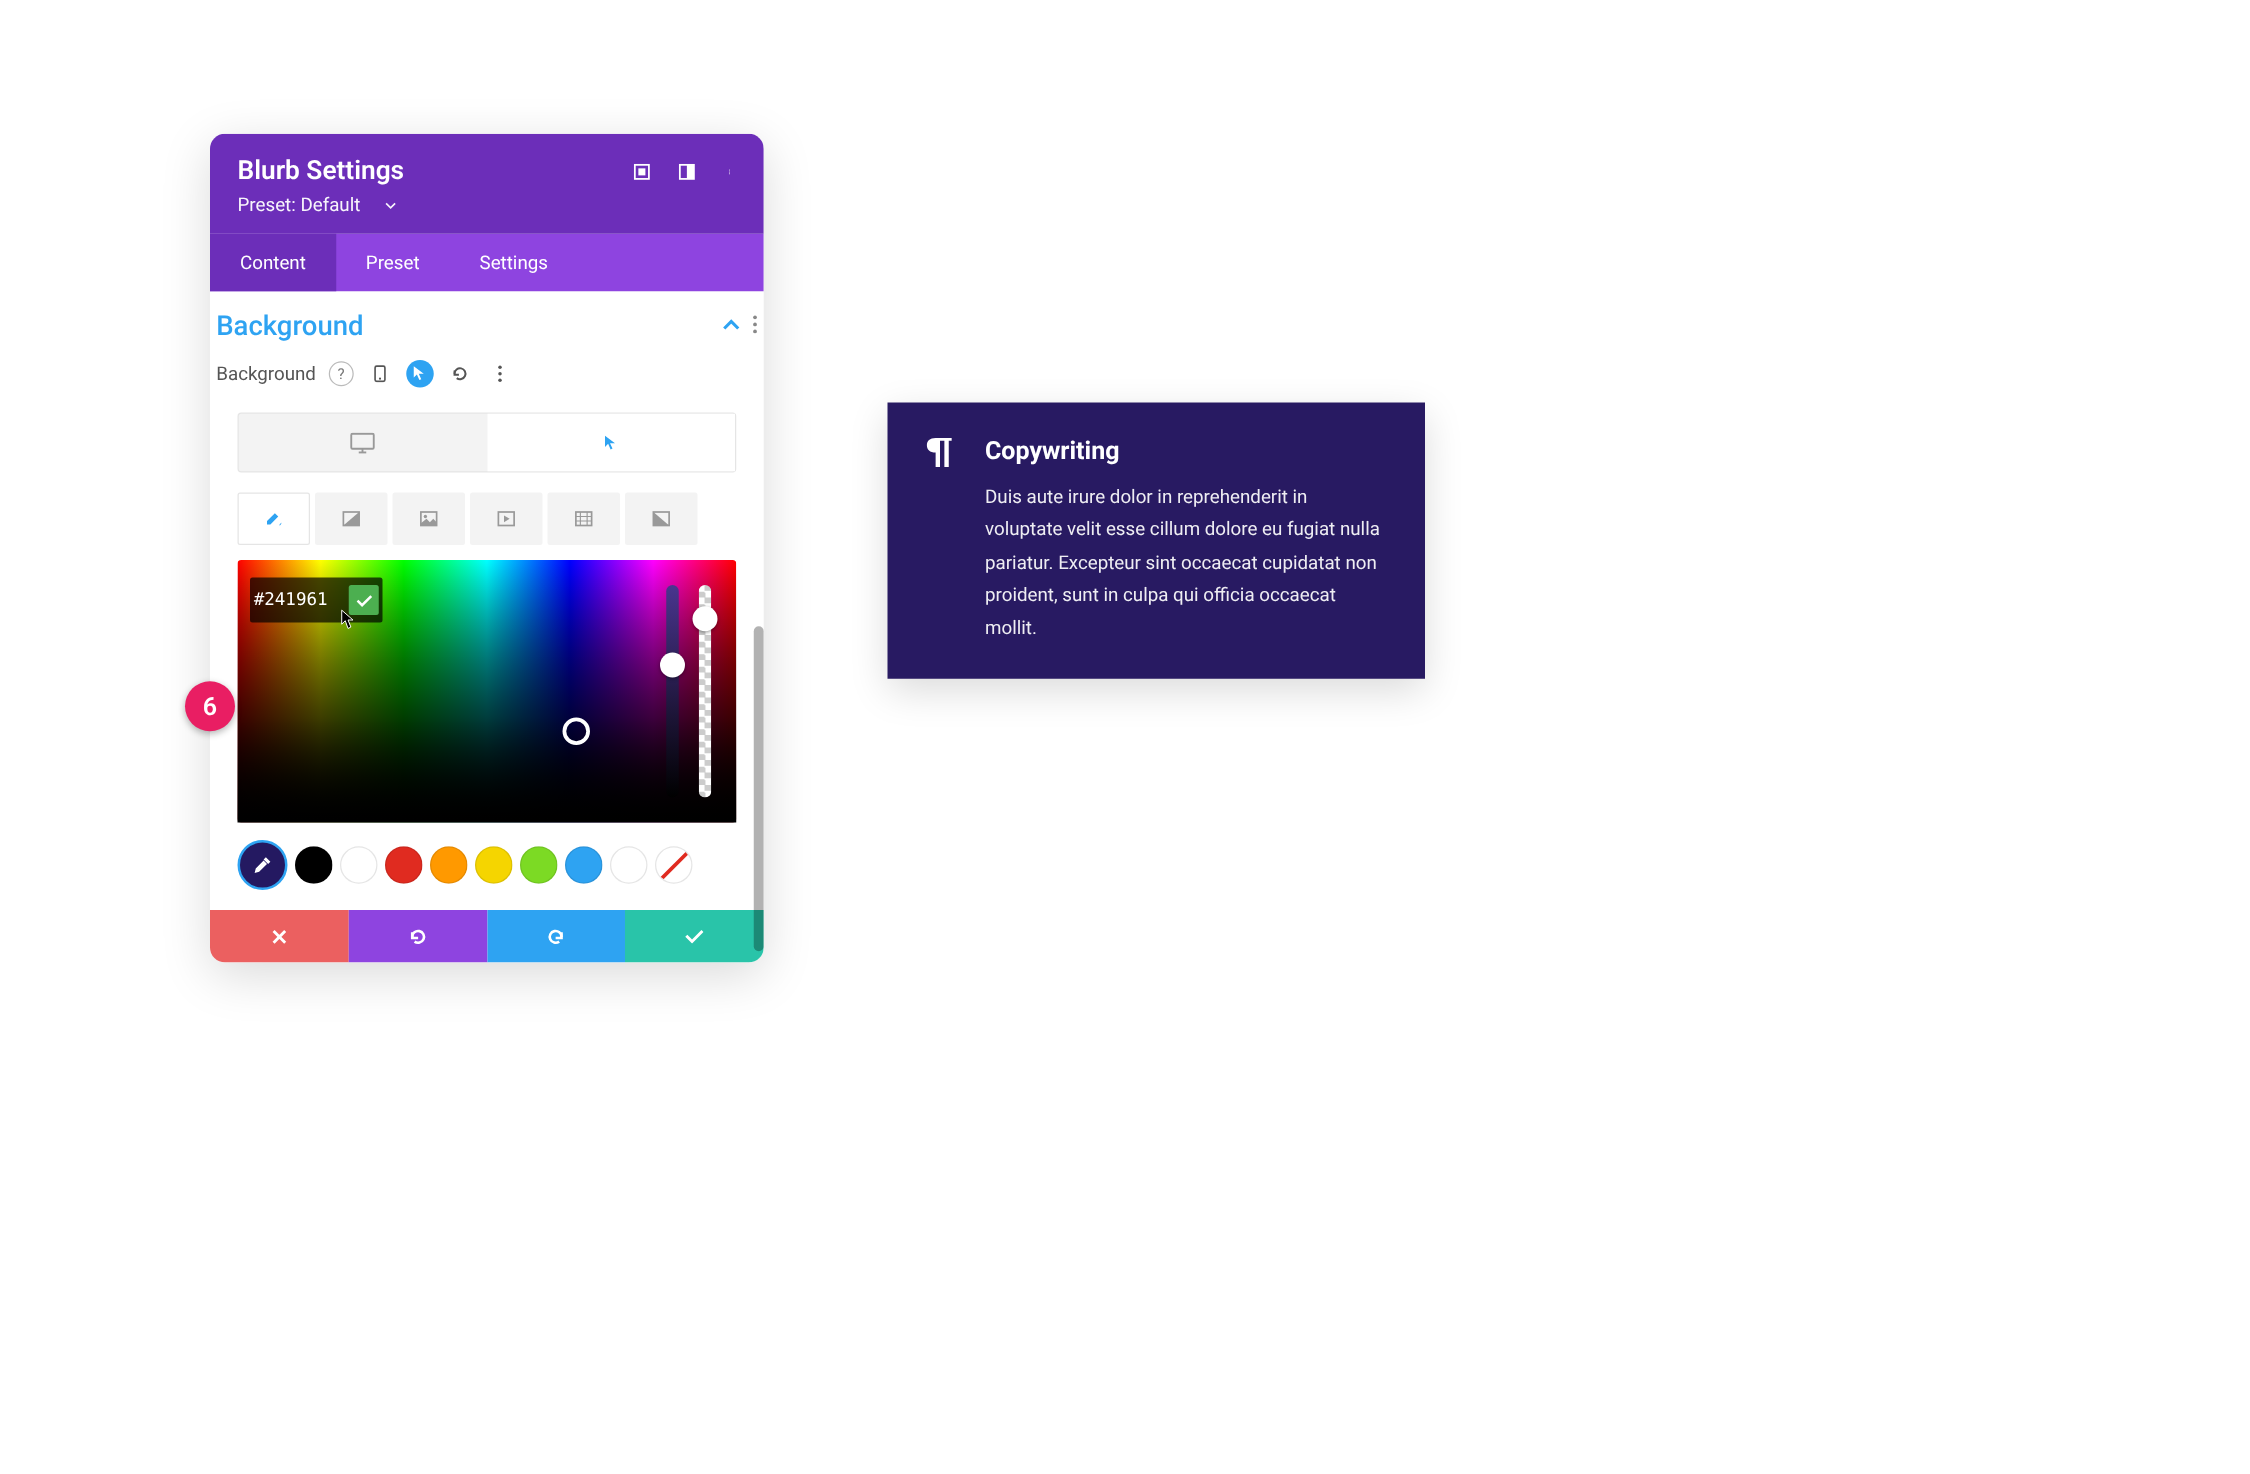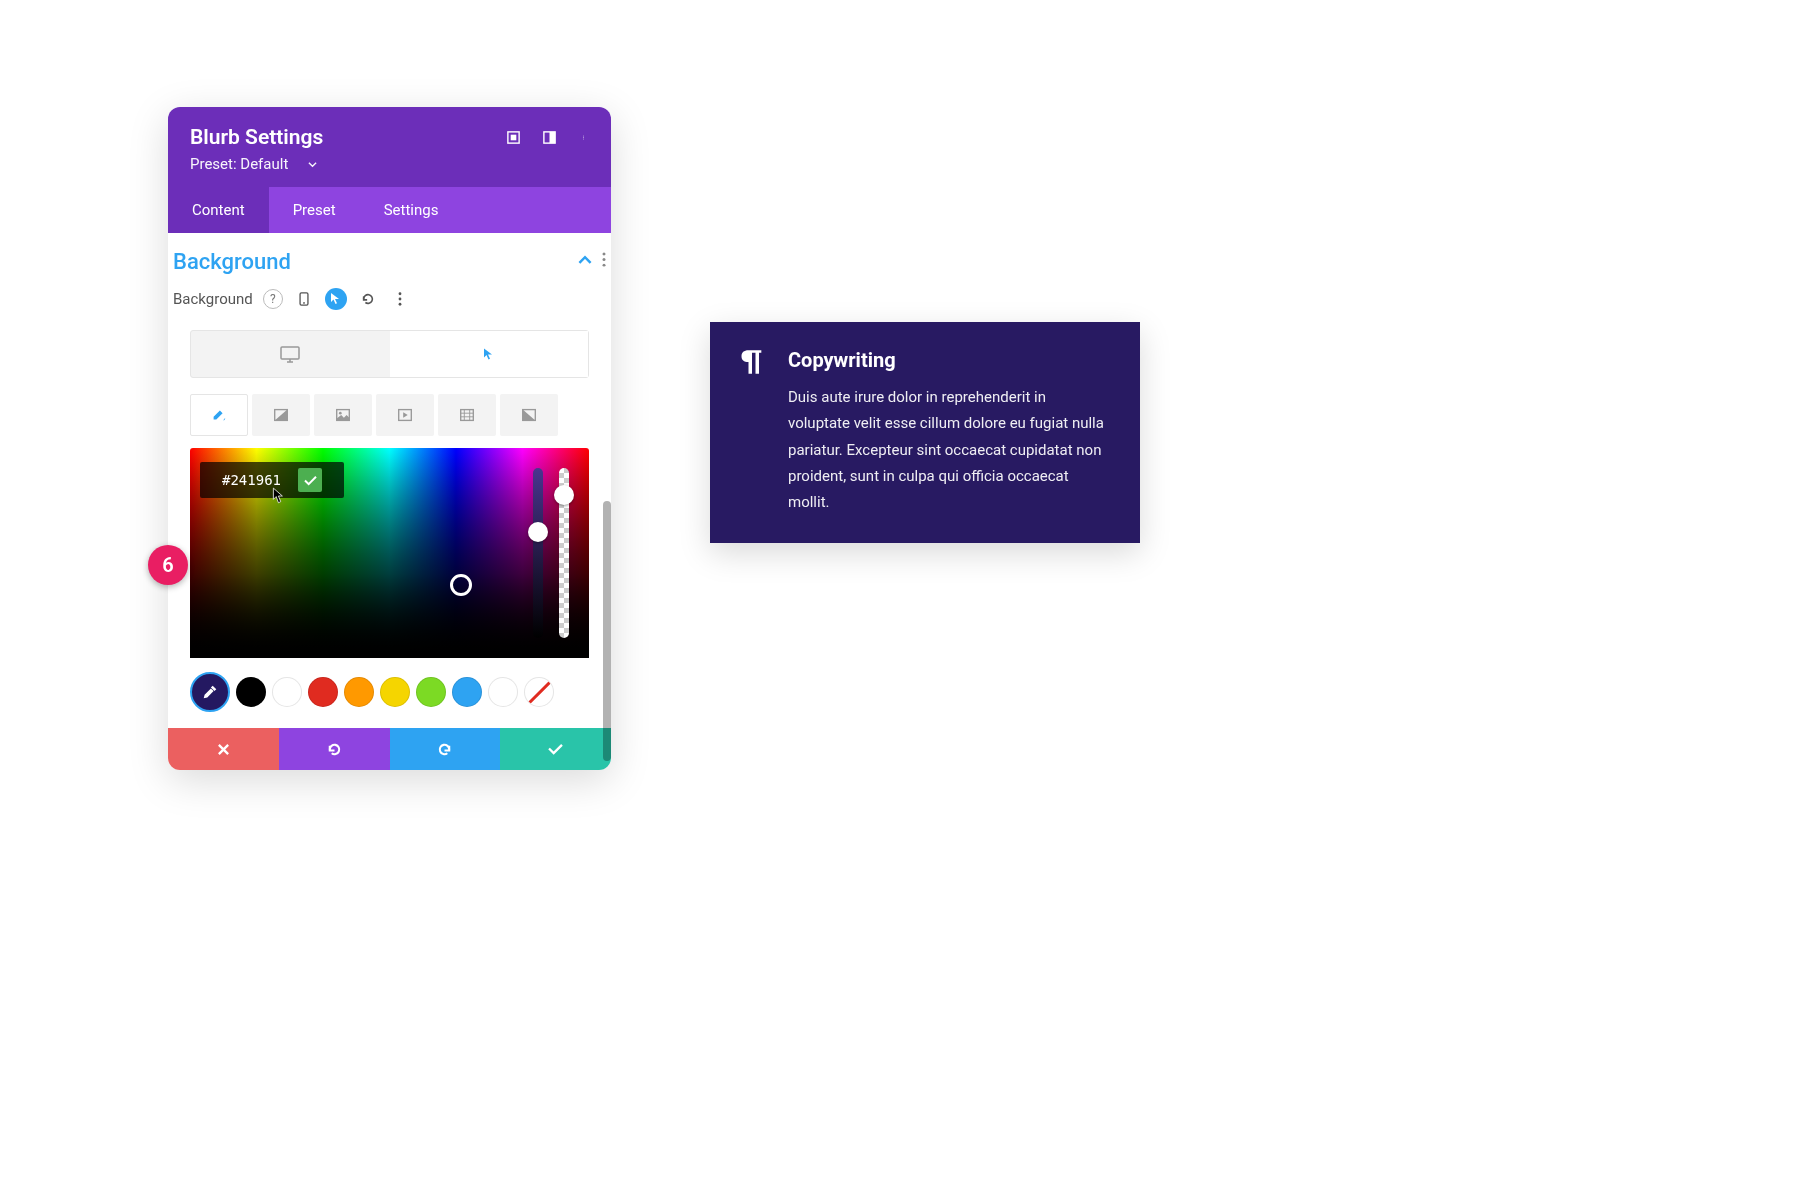--- a/index.html
+++ b/index.html
@@ -39,21 +39,21 @@
       background:
         linear-gradient(to bottom, rgba(0,0,0,0) 0%, rgba(0,0,0,1) 100%),
         linear-gradient(to right, red, yellow, lime, cyan, blue, magenta, red); }
     .color-panel::before { content: ""; position: absolute; inset: 0; background: linear-gradient(to bottom, rgba(0,0,0,0) 0%, rgba(0,0,0,0.4) 60%, rgba(0,0,0,1) 100%); }
     .color-marker { position: absolute; width: 22px; height: 22px; border: 3px solid #fff; border-radius: 50%; transform: translate(-50%,-50%); }
     .color-slider { position: absolute; width: 10px; top: 20px; bottom: 20px; border-radius: 5px; }
     .slider-sat { right: 46px; background: linear-gradient(to bottom, #4a358f, #000); }
     .slider-alpha { right: 20px; background: repeating-conic-gradient(#ccc 0% 25%, #fff 0% 50%) 0 0/10px 10px; }
     .slider-handle { position: absolute; width: 20px; height: 20px; background: #fff; border-radius: 50%; left: 50%; transform: translateX(-50%); box-shadow: 0 1px 3px rgba(0,0,0,0.4); }
 
-    .hex-box { position: absolute; left: 10px; top: 14px; display: flex; align-items: center; z-index: 5; background: rgba(0,0,0,0.7); padding: 6px 22px; border-radius: 2px; }
+    .hex-box { position: absolute; left: 10px; top: 14px; display: flex; align-items: center; z-index: 5; background: rgba(0,0,0,0.7); padding: 6px 3px; border-radius: 2px; }
     .hex-box input { background: transparent; border: none; color: #fff; font-family: monospace; font-size: 14px; width: 70px; outline: none; }
     .hex-ok { background: #4caf50; width: 24px; height: 24px; display: flex; align-items: center; justify-content: center; margin-left: 6px; border-radius: 2px; }
     .cursor-ptr { position: absolute; left: 82px; top: 39px; z-index: 6; }
 
     .swatches { display: flex; gap: 6px; margin: 14px 22px 16px; align-items: center; }
     .swatch-eye { width: 40px; height: 40px; border-radius: 50%; background: #241961; display: flex; align-items: center; justify-content: center; border: 2px solid #2ea3f2; }
     .swatch { width: 30px; height: 30px; border-radius: 50%; border: 1px solid rgba(0,0,0,0.1); cursor: pointer; }
 
     .footer-btns { display: flex; }
     .footer-btn { flex: 1; height: 42px; display: flex; align-items: center; justify-content: center; color: #fff; cursor: pointer; }

